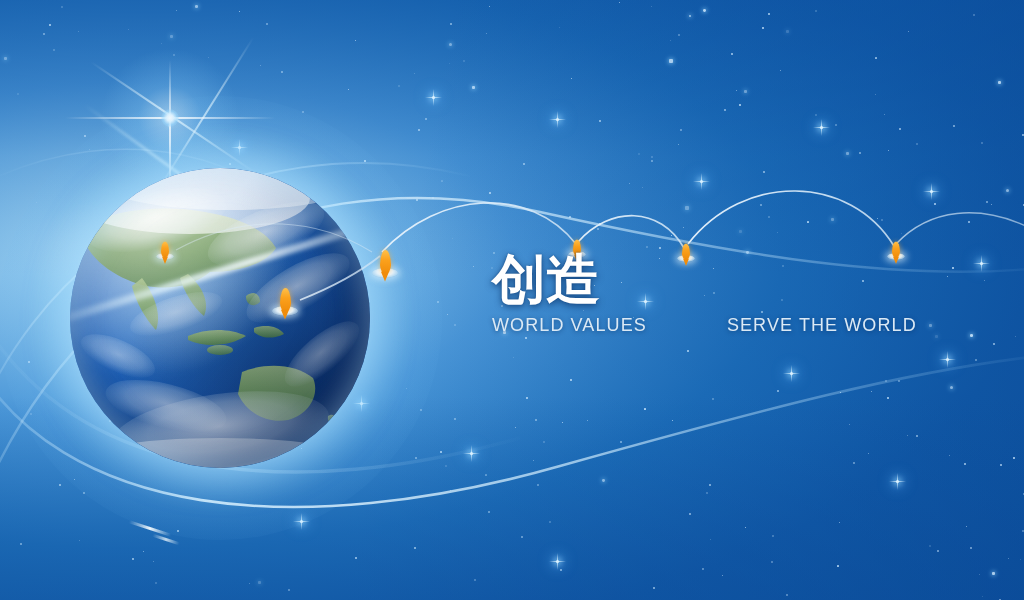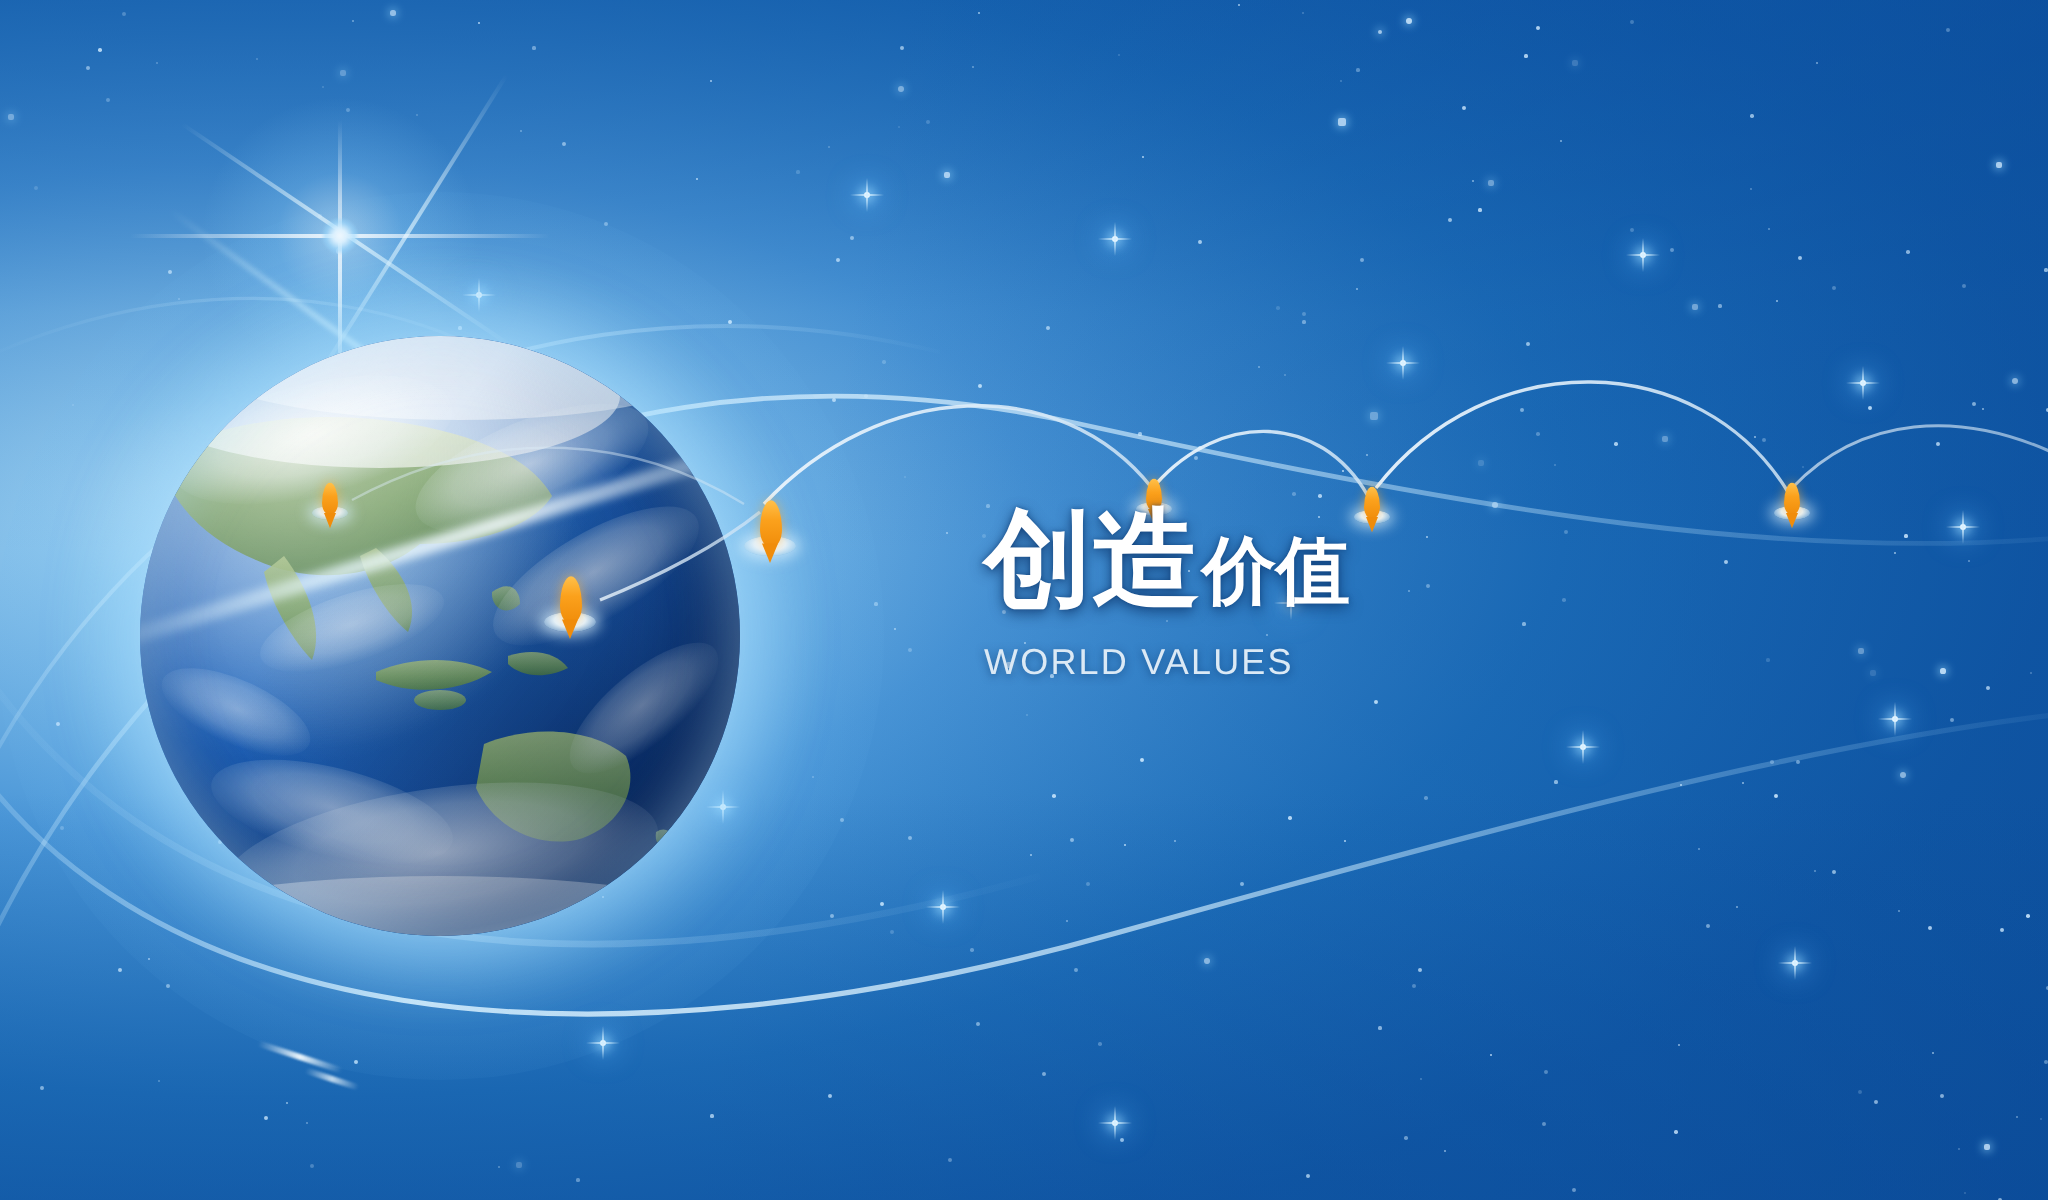--- a/index.html
+++ b/index.html
@@ -573,21 +573,21 @@
     <div class="base"></div>
     <div class="drop"></div>
   </div>
 
   <div class="comet" style="left:128px;top:527px;width:44px;transform:rotate(18deg);"></div>
   <div class="comet" style="left:152px;top:538px;width:28px;transform:rotate(18deg);opacity:.8;"></div>
 
   <div class="headline">
     <div class="line1">
       <span class="big">创造</span>
-      <span class="mid">价值</span>
       <span class="gap"></span>
     </div>
     <div class="line2">
       <span class="sub1">WORLD VALUES</span>
+      <span class="sub2">SERVE THE WORLD</span>
     </div>
   </div>
 
 </div>
 
 </body></html>

